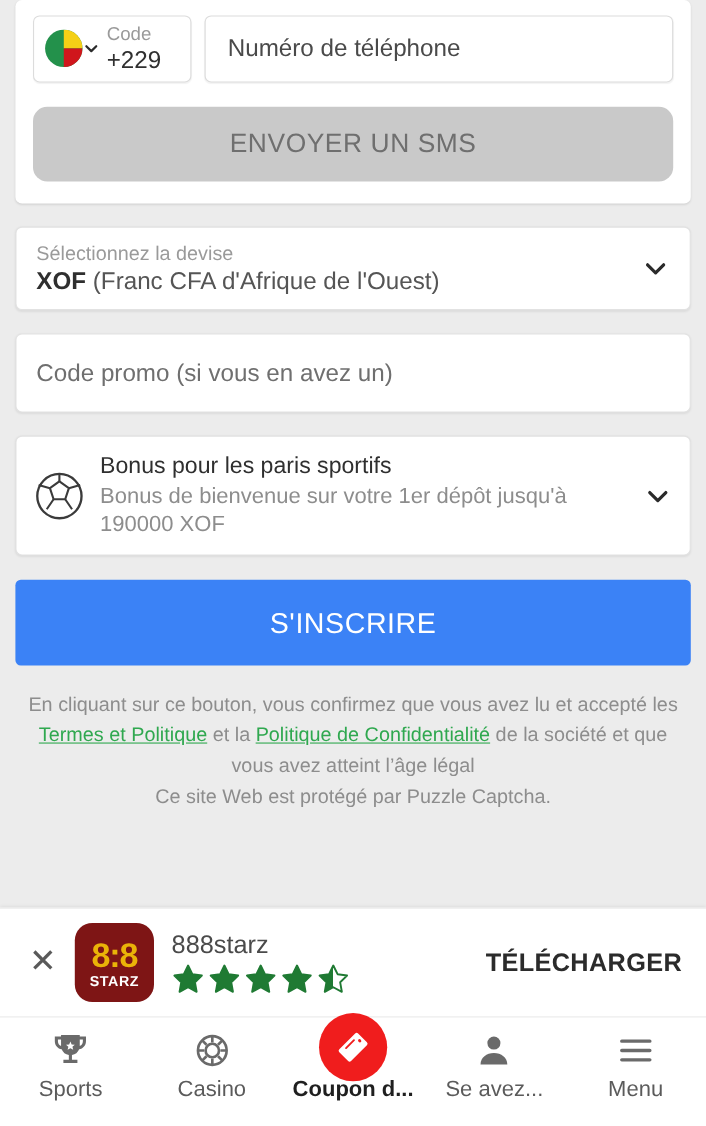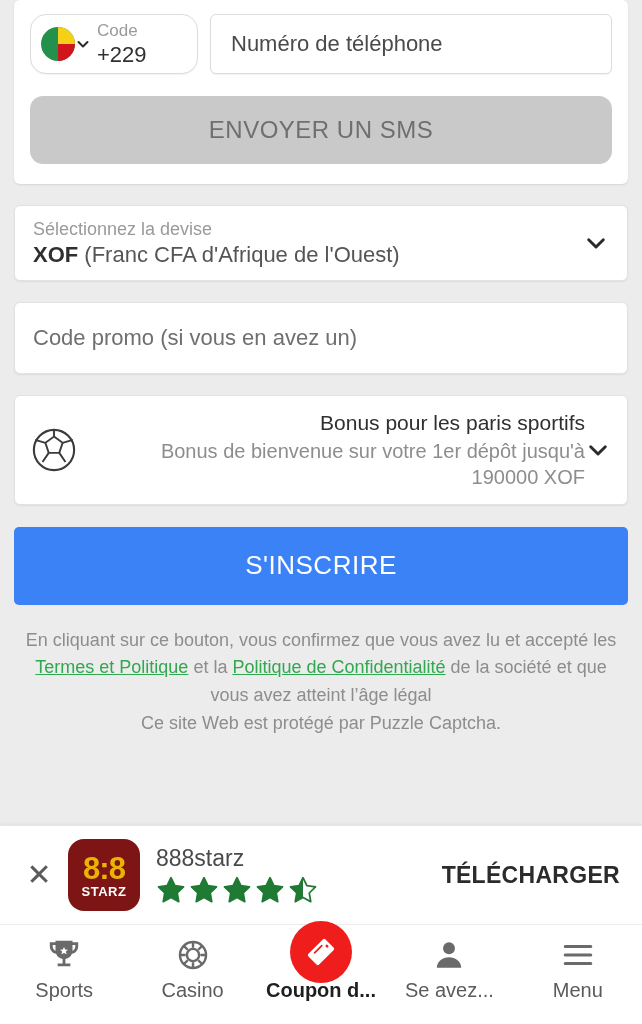--- a/index.html
+++ b/index.html
@@ -15,23 +15,23 @@
   .card-top {
     background: #ffffff;
     border-radius: 6px;
     margin: 0 14px;
     padding: 14px 16px 20px;
     box-shadow: 0 1px 2px rgba(0,0,0,.10);
   }
   .phone-row { display: flex; gap: 12px; align-items: stretch; }
 
   .code-box {
-    width: 168px;
+    width: 144px;
     border: 1px solid #dcdcdc;
-    border-radius: 16px;
+    border-radius: 6px;
     background: #fff;
     display: flex;
     align-items: center;
     padding: 6px 10px;
     gap: 0;
     box-shadow: 0 1px 1px rgba(0,0,0,.05);
   }
   .flag {
     width: 34px; height: 34px; border-radius: 50%;
     background: #23914b;
@@ -93,21 +93,21 @@
   }
   .field-body { flex: 1; min-width: 0; }
   .field-top-label { font-size: 18px; color: #9a9a9a; line-height: 1.25; }
   .field-main { font-size: 22px; color: #2f2f2f; margin-top: 2px; }
   .field-main .cur-code { font-weight: 600; }
   .field-main .cur-name { color: #555; }
 
   .promo { height: 72px; align-items: center; }
   .promo .ph { font-size: 22px; color: #6f6f6f; }
 
-  .bonus { padding: 14px 16px; text-align: right; }
+  .bonus { padding: 14px 16px; }
   .ball { width: 46px; height: 46px; flex: none; margin-right: 14px; }
   .bonus-title { font-size: 21px; color: #2f2f2f; line-height: 1.25; }
   .bonus-sub { font-size: 20px; color: #8d8d8d; line-height: 1.3; margin-top: 1px; }
 
   
   .btn-register {
     display: block;
     margin: 22px 14px 0;
     width: calc(100% - 28px);
     height: 78px;

